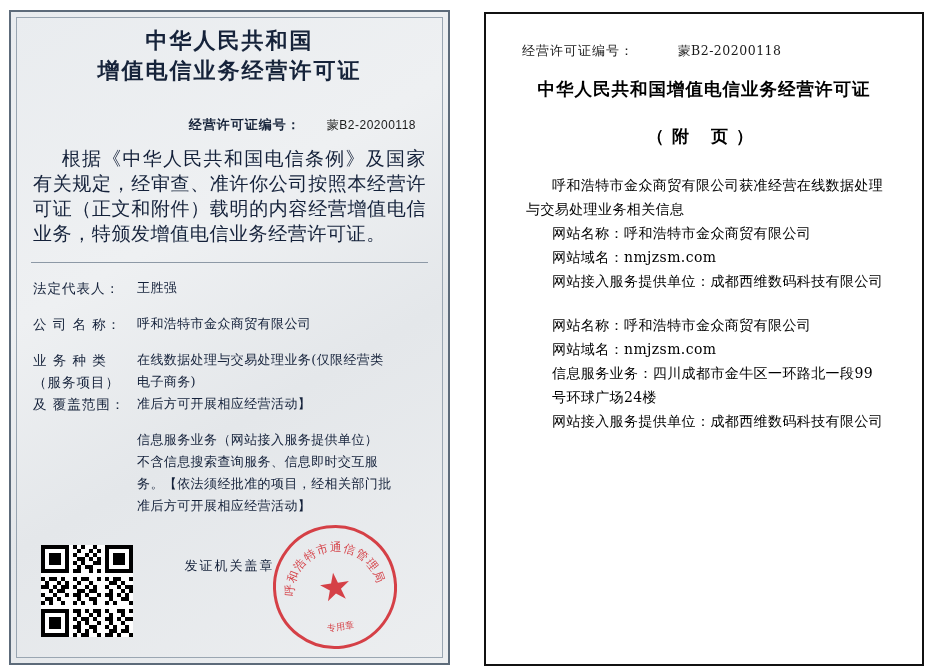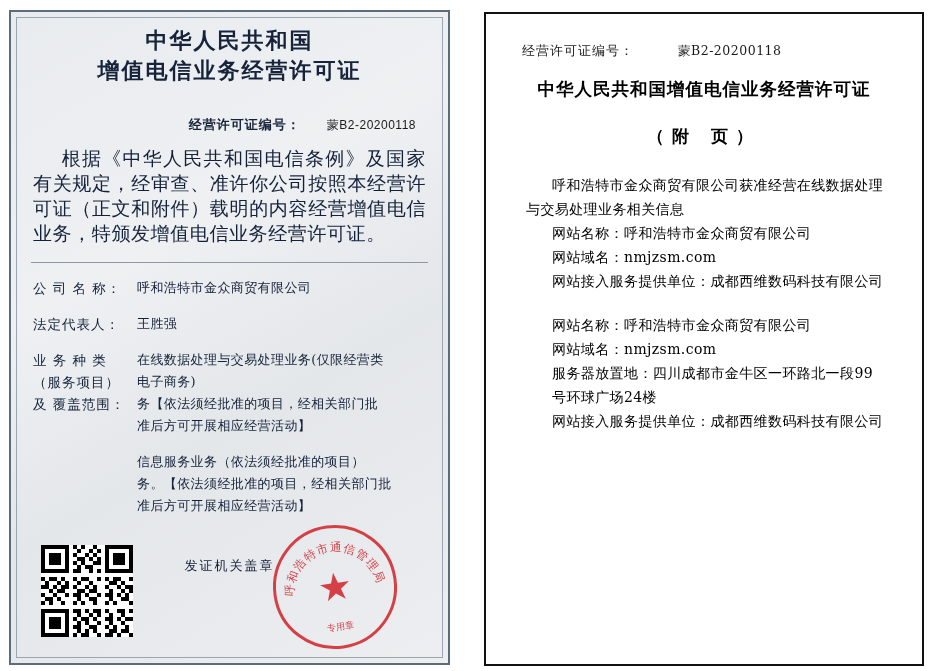--- a/index.html
+++ b/index.html
@@ -87,49 +87,49 @@
       <div class="l-para">
         <span class="ind"></span><span>根据《中华人民共和国电信条例》及国家有关规定，经审查、准许你公司按照本经营许可证（正文和附件）载明的内容经营增值电信业务，特颁发增值电信业务经营许可证。</span>
       </div>
 
       <div class="l-divider"></div>
 
       <div class="l-fields">
 
         <div class="l-row">
           <div class="l-key">
+            <span class="k-line">法定代表人：</span>
+          </div>
+          <div class="l-val">
+            <span class="blk">王胜强</span>
+          </div>
+        </div>
+
+        <div class="l-row">
+          <div class="l-key">
             <span class="k-line">公 司 名 称：</span>
           </div>
           <div class="l-val">
             <span class="blk">呼和浩特市金众商贸有限公司</span>
-          </div>
-        </div>
-
-        <div class="l-row">
-          <div class="l-key">
-            <span class="k-line">法定代表人：</span>
-          </div>
-          <div class="l-val">
-            <span class="blk">王胜强</span>
           </div>
         </div>
 
         <div class="l-row">
           <div class="l-key">
             <span class="k-line">业 务 种 类</span>
             <span class="k-line">（服务项目）</span>
             <span class="k-line">及 覆盖范围：</span>
           </div>
           <div class="l-val">
             <span class="blk">在线数据处理与交易处理业务(仅限经营类</span>
             <span class="blk">电子商务)</span>
-            <span class="blk">务【依法须经批准的项目，经相关部门批</span>
             <span class="blk">准后方可开展相应经营活动】</span>
             <span class="blk gap"></span>
-            <span class="blk">信息服务业务（依法须经批准的项目）</span>
+            <span class="blk">信息服务业务（网站接入服务提供单位）</span>
+            <span class="blk">不含信息搜索查询服务、信息即时交互服</span>
             <span class="blk">务。【依法须经批准的项目，经相关部门批</span>
             <span class="blk">准后方可开展相应经营活动】</span>
           </div>
         </div>
 
       </div>
 
       <div class="l-seal-area">
         <div class="qr">
           <svg width="92" height="92" viewBox="0 0 23 23" shape-rendering="crispEdges">
@@ -303,21 +303,21 @@
         <div class="r-block">
           <div class="r-head">呼和浩特市金众商贸有限公司获准经营在线数据处理与交易处理业务相关信息</div>
           <div class="r-item">网站名称：呼和浩特市金众商贸有限公司</div>
           <div class="r-item">网站域名：nmjzsm.com</div>
           <div class="r-item">网站接入服务提供单位：成都西维数码科技有限公司</div>
         </div>
 
         <div class="r-block">
           <div class="r-item">网站名称：呼和浩特市金众商贸有限公司</div>
           <div class="r-item">网站域名：nmjzsm.com</div>
-          <div class="r-item">服务器放置地：四川成都市金牛区一环路北一段99号环球广场24楼</div>
+          <div class="r-item">信息服务业务：四川成都市金牛区一环路北一段99号环球广场24楼</div>
           <div class="r-item">网站接入服务提供单位：成都西维数码科技有限公司</div>
         </div>
 
       </div>
     </div>
   </div>
 
 </div>
 
 </body></html>

